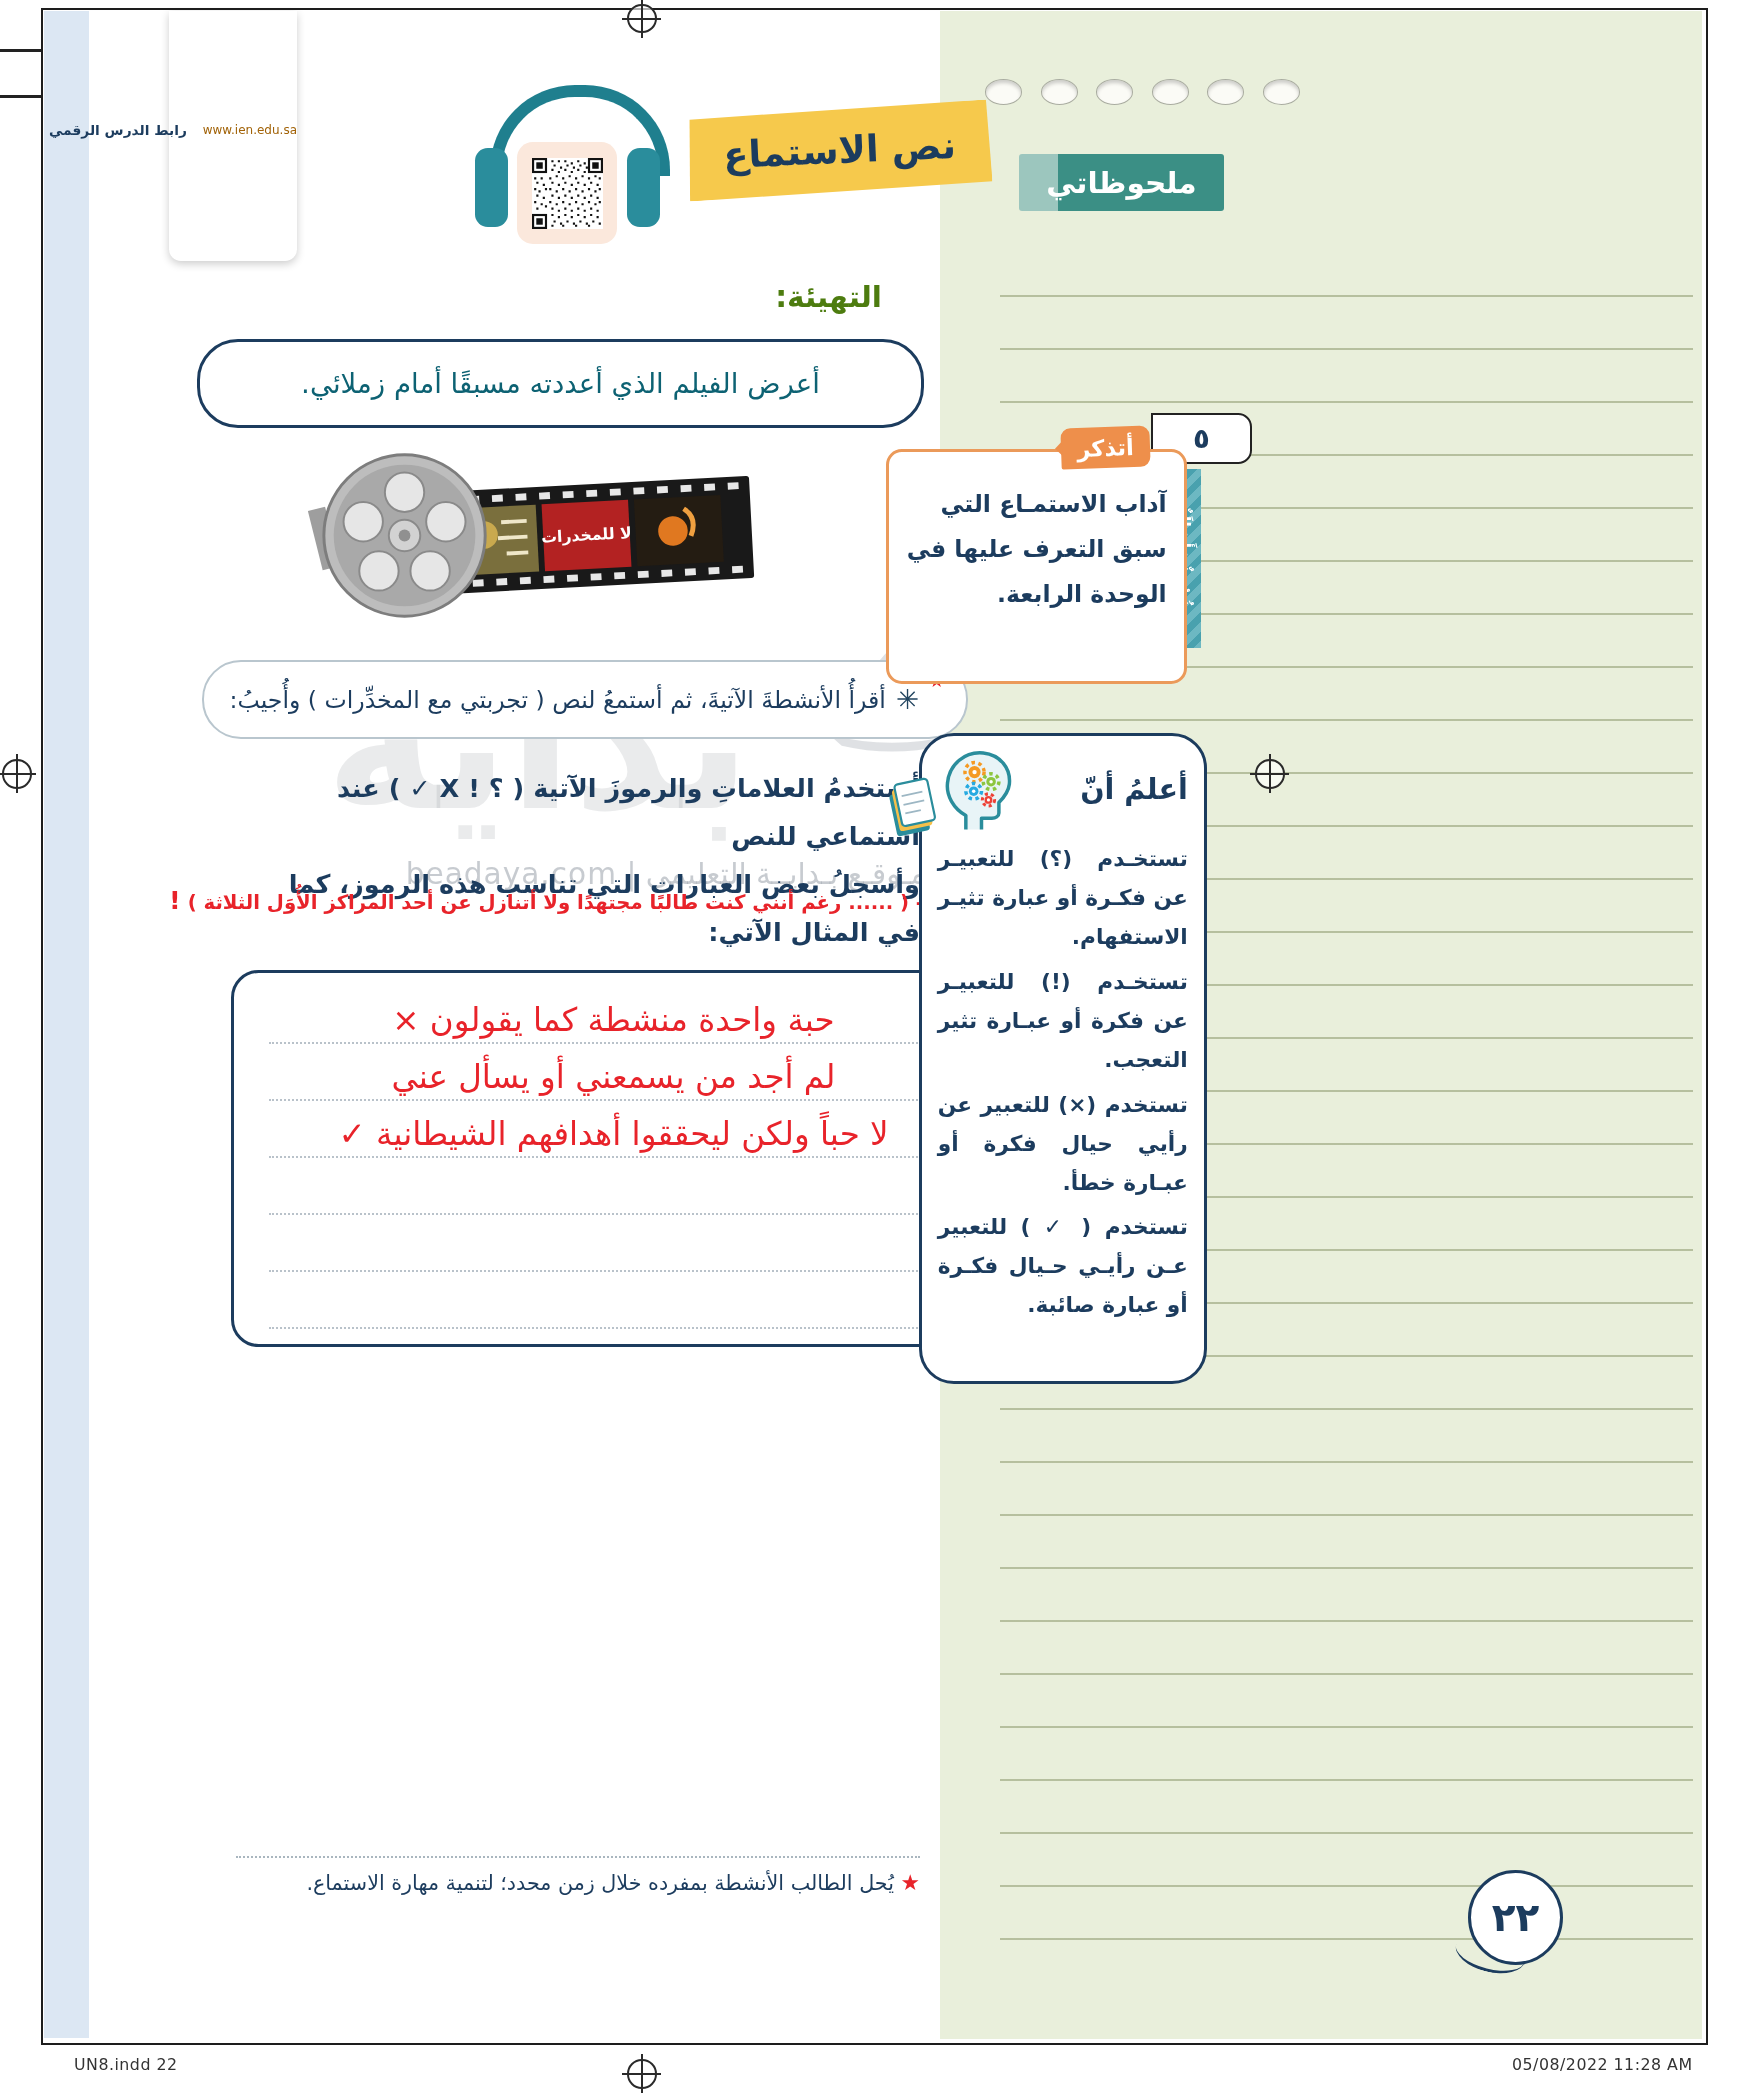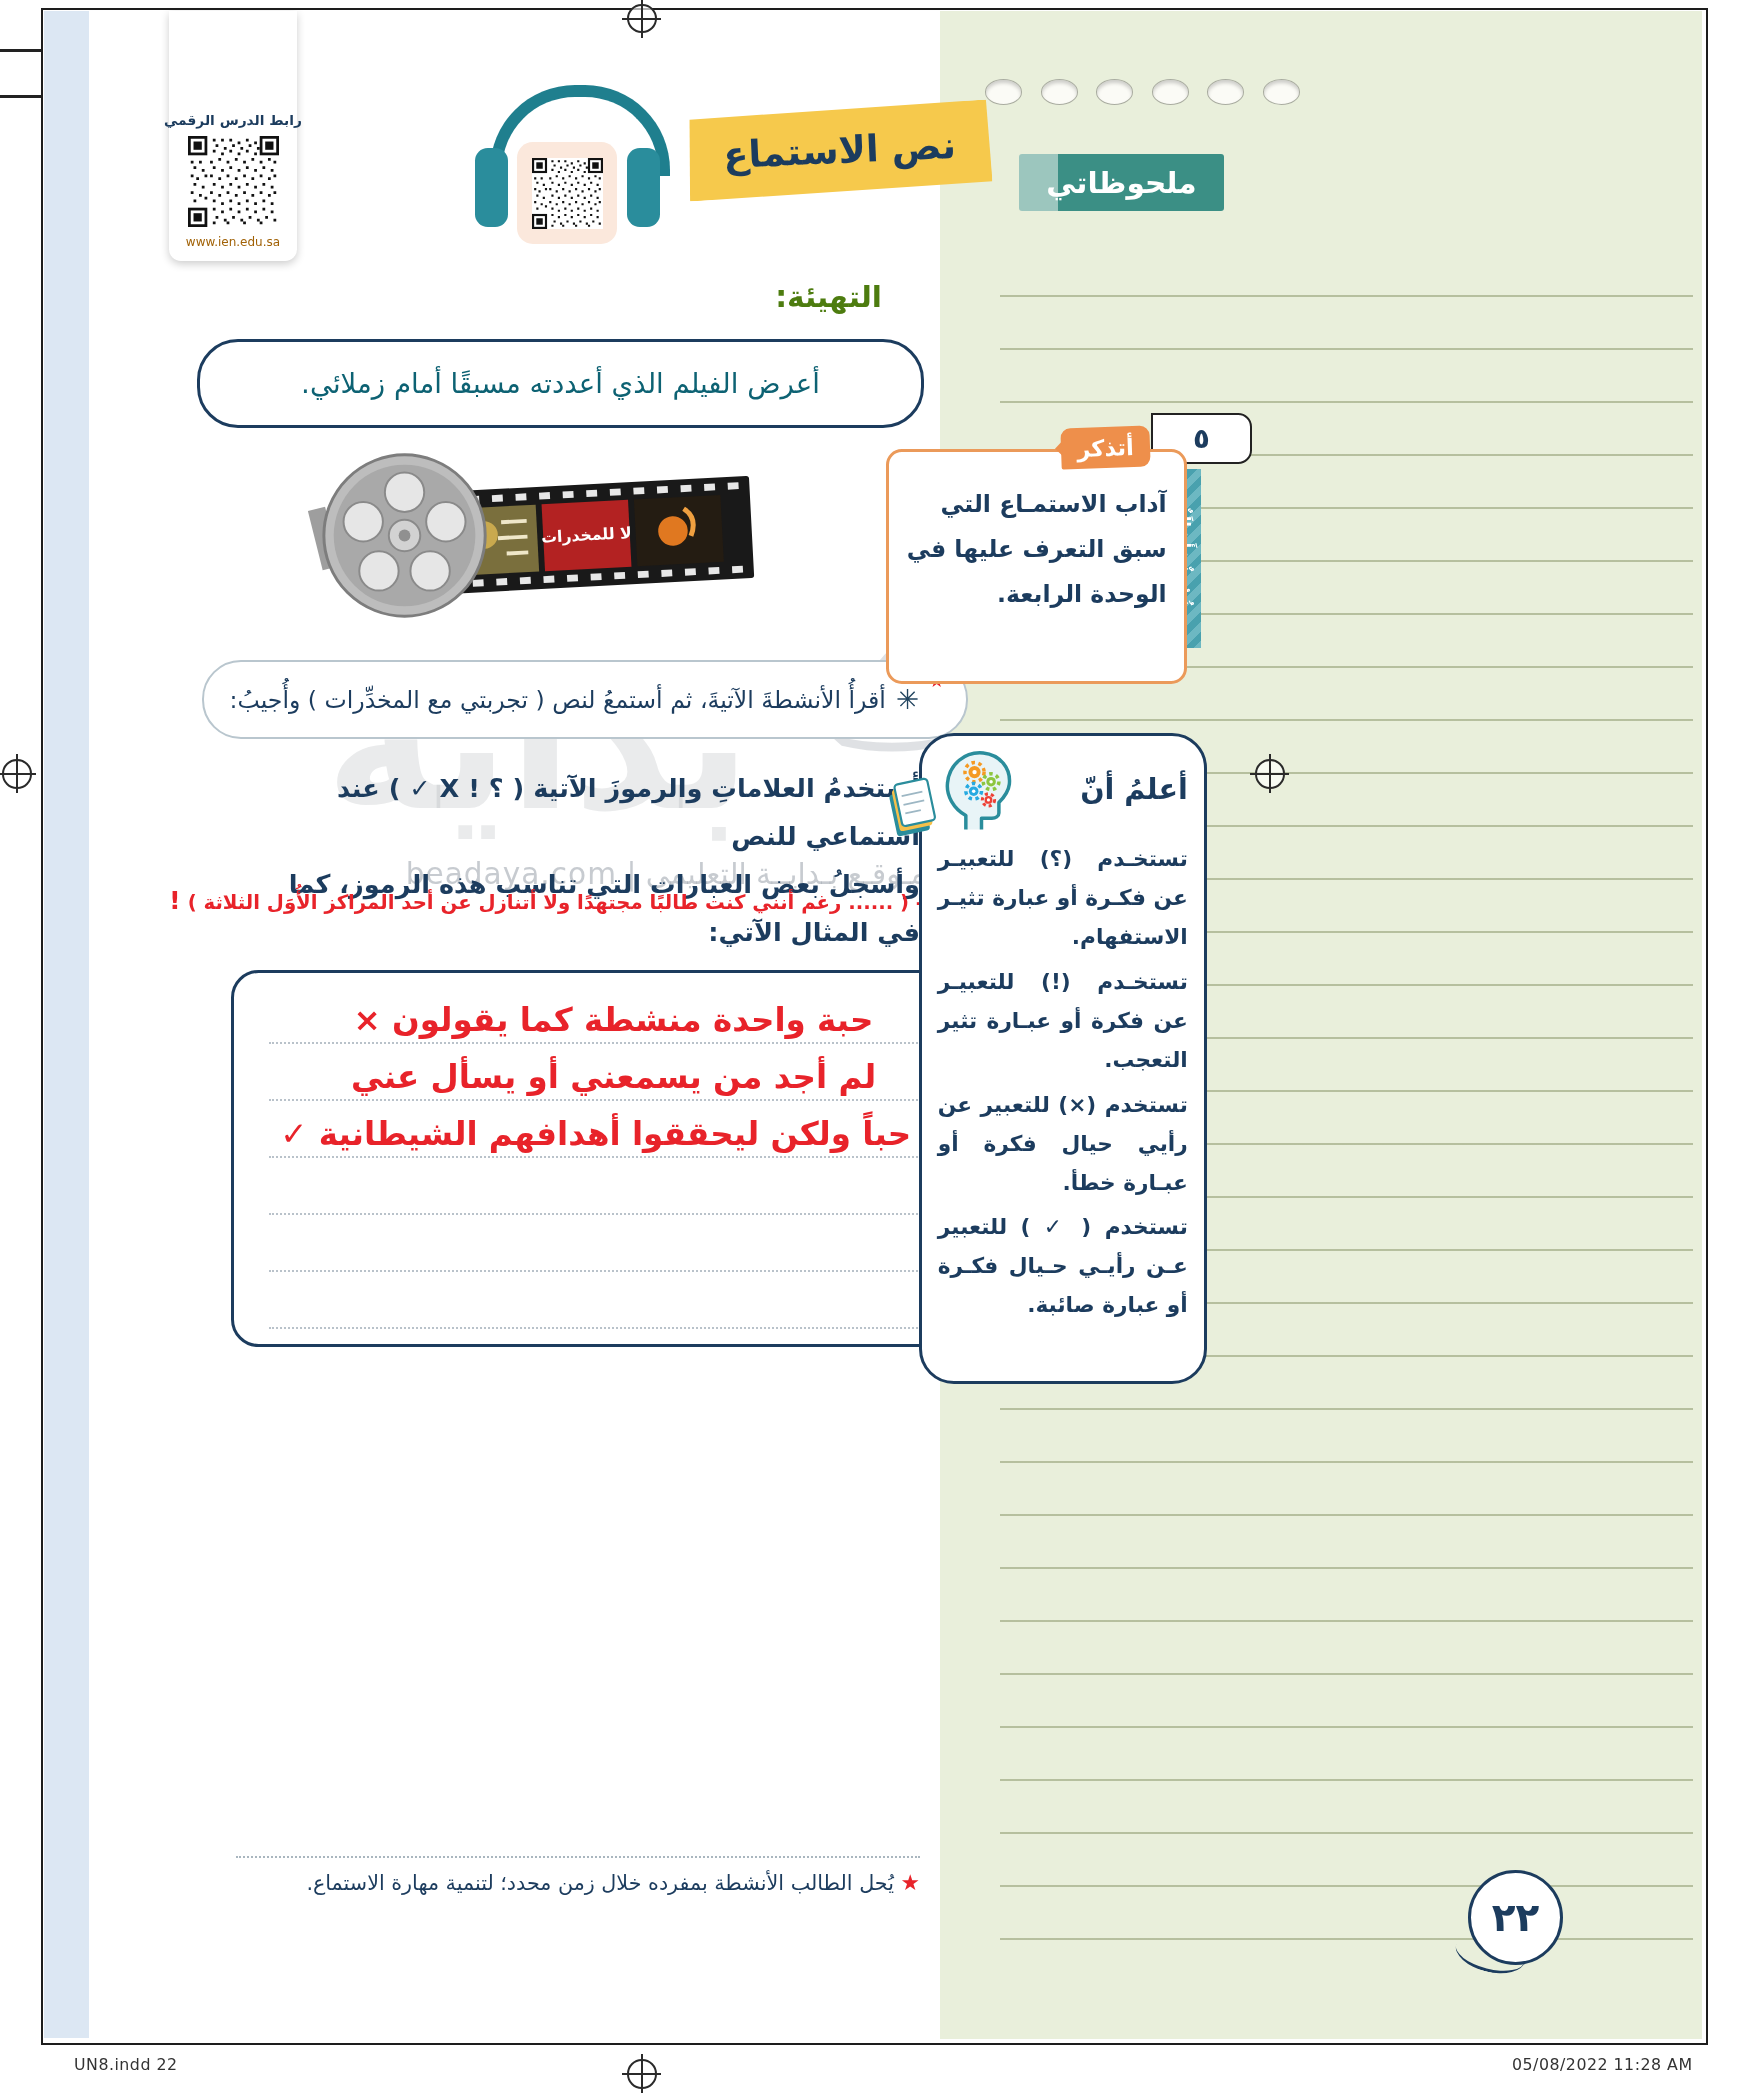--- a/index.html
+++ b/index.html
@@ -40,21 +40,21 @@
   #page-circle::after{content:"";position:absolute;left:-15.8px;bottom:-9.9px;width:71px;height:35px;
     border-bottom:3px solid #1c3c5e;border-radius:50%;transform:rotate(14deg)}
   
   #remember-box{left:886px;top:449px;width:260px;height:199px;background:#fff;border:3px solid #eb9a5a;border-radius:15.8px;
     z-index:3;padding:29.6px 17.7px 0;direction:rtl;text-align:right;font-weight:bold;font-size:23.6px;line-height:45px}
   #remember-label{left:1061px;top:427px;width:89px;height:41px;background:#ee8f4b;color:#fff;font-weight:bold;font-size:22.7px;
     display:flex;align-items:center;justify-content:center;border-radius:9.9px 9.9px 9.9px 2px;transform:rotate(-2deg);z-index:4}
   #remember-label::before{content:"";position:absolute;left:-12.8px;top:12.8px;border:7.9px solid transparent;border-right:7.9px solid #ee8f4b}
   
   #qr-box{left:169px;top:10.8px;width:128px;height:238px;background:#fff;border-radius:0 0 11.8px 11.8px;
-    box-shadow:0 3px 8.9px rgba(0,0,0,.2);display:flex;flex-direction:column;align-items:center;justify-content:flex-end;
+    box-shadow:0 3px 8.9px rgba(0,0,0,.2);display:flex;flex-direction:row;align-items:center;justify-content:flex-end;
     gap:7.9px;padding-bottom:11.8px;z-index:2}
   .qr-title{font-size:13.8px;font-weight:bold;direction:rtl;white-space:nowrap}
   .qr-url{font-size:12px;color:#a16207}
   
   #headphones{left:471px;top:85px;width:193px;height:169px;z-index:2}
   #headphones .band{position:absolute;left:18.7px;top:0;width:156px;height:79px;border:12.8px solid #1f7f8e;border-bottom:none;border-radius:85px 85px 0 0}
   #headphones .cup{position:absolute;top:63px;width:33px;height:79px;background:#2a8d9c;border-radius:12.8px}
   #headphones .cup.l{left:3.9px}#headphones .cup.r{right:3.9px}
   #headphones .qr-bg{position:absolute;left:46px;top:57px;width:100px;height:102px;background:#fbe8dc;border-radius:15.8px;
     display:flex;align-items:center;justify-content:center}
@@ -72,21 +72,21 @@
   .act-star{color:#e8232a;font-size:17.7px;align-self:flex-start;margin-top:8.9px;font-weight:bold}
   .act-asterisk{font-size:27.6px;color:#21445f}
   .act-text{font-size:23.6px;font-weight:normal;white-space:nowrap}
   #instruction{left:244px;top:764px;width:676px;direction:rtl;text-align:right;font-size:25.6px;font-weight:bold;line-height:48px;z-index:2}
   #example-line{left:244px;top:885px;width:680px;direction:rtl;text-align:right;color:#e8232a;font-size:19.7px;font-weight:bold;
     white-space:nowrap;z-index:2}
   #example-line .ex-mark{font-size:25.6px}
   #answer-box{left:231px;top:970px;width:689px;height:357px;border:3px solid #1c3c5e;border-radius:27.6px;background:#fff;
     padding:13.8px 35px 0;z-index:2}
   .ans-row{height:52px;border-bottom:2px dotted #b9c2ca;display:flex;align-items:flex-end;justify-content:center;
-    direction:rtl;color:#e8232a;font-size:32.5px;font-weight:bold;padding-bottom:3px}
+    direction:rtl;color:#e8232a;font-size:32.5px;font-weight:normal;padding-bottom:3px}
   
   #know-panel{left:919px;top:733px;width:250px;min-height:621px;background:#fff;border:3px solid #1c3c5e;border-radius:35px;
     z-index:5;padding:9.9px 15.8px 13.8px;direction:rtl}
   .know-header{display:flex;align-items:center;justify-content:space-between}
   .know-title{font-size:28.6px;font-weight:bold}
   .know-item{font-size:21.7px;font-weight:bold;line-height:39px;text-align:justify;text-align-last:right;margin-top:5.9px}
   #book-icon{left:885px;top:776px;width:53px;height:65px;z-index:6}
   
   #sep-dotted{left:236px;top:1856px;width:684px;border-top:2px dotted #a9b6bf;z-index:2}
   #footnote{left:374px;top:1870px;width:546px;direction:rtl;text-align:right;font-size:20.7px;z-index:2;white-space:nowrap}

